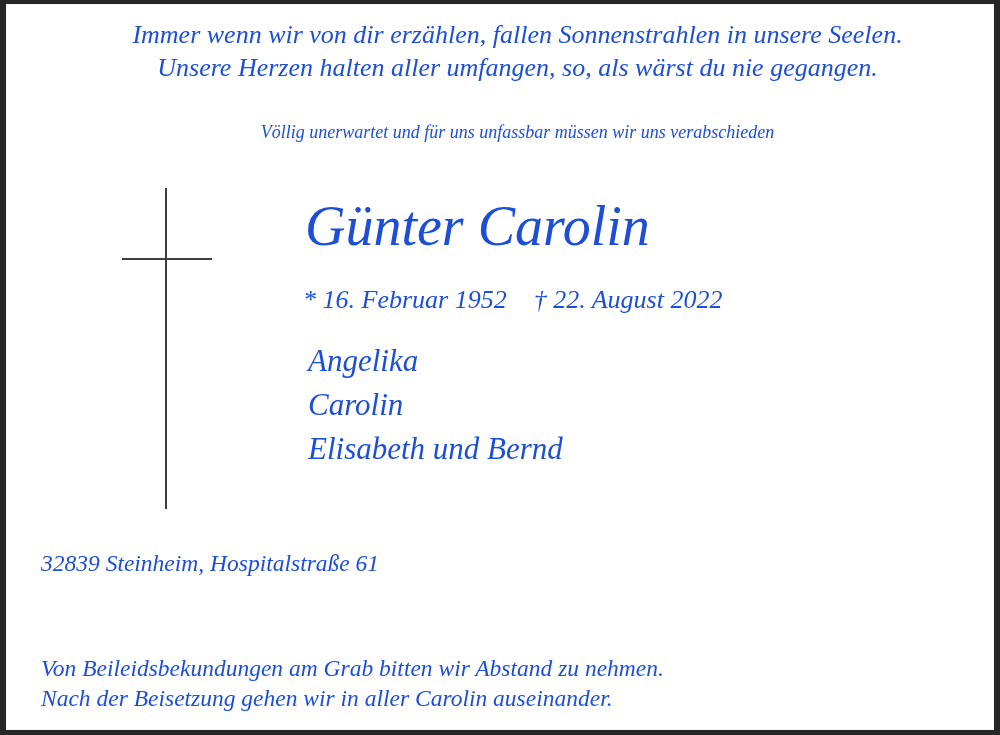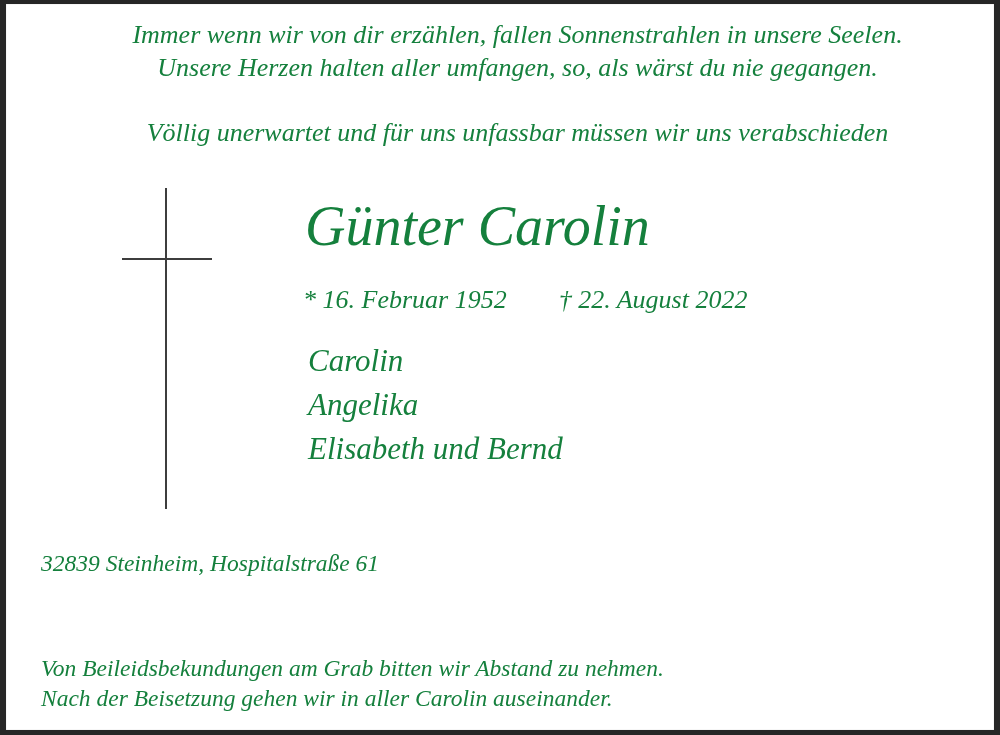--- a/index.html
+++ b/index.html
@@ -9,37 +9,37 @@
     font-family: "Liberation Serif", "DejaVu Serif", serif;
   }
   .page {
     position: relative;
     width: 1000px; height: 735px;
     background: #ffffff;
     border-style: solid;
     border-color: #262626;
     border-width: 4px 6px 5px 6px;
     box-shadow: inset 0 0 1px rgba(0,0,0,0.35);
-    color: #15803d;
+    color: #1d4ed8;
     font-style: italic;
     overflow: hidden;
   }
   .abs { position: absolute; }
   .centered {
     left: 0; width: 988px;
     padding-left: 35px;
     text-align: center;
     white-space: nowrap;
   }
   .quote   { top: 14px;  font-size: 26px; line-height: 33px; }
-  .intro   { top: 112px; font-size: 26px; line-height: 33px; }
+  .intro   { top: 112px; font-size: 18px; line-height: 33px; }
   .name    { top: 191px; left: 299px; font-size: 56px; line-height: 62px;
              font-weight: normal; white-space: nowrap; }
   .dates   { top: 281px; left: 297px; font-size: 26px; line-height: 30px;
-             display: flex; gap: 52px; white-space: nowrap; }
+             display: flex; gap: 27px; white-space: nowrap; }
   .mourners{ top: 335px; left: 302px; font-size: 31px; line-height: 44px; }
   .address { top: 545px; left: 35px; font-size: 23.5px; line-height: 28px; white-space: nowrap; }
   .service { top: 588px; left: 35px; font-size: 23.5px; line-height: 28px; white-space: nowrap; }
   .note1   { top: 650px; left: 35px; font-size: 23.5px; line-height: 28px; white-space: nowrap; }
   .note2   { top: 680px; left: 35px; font-size: 23.5px; line-height: 28px; white-space: nowrap; }
   .cross { position: absolute; left: 0; top: 0; }
   .cross-v {
     position: absolute; left: 159px; top: 184px;
     width: 2px; height: 321px; background: #3d3d3d;
   }
@@ -66,22 +66,22 @@
   </div>
 
   <h1 class="abs name">Günter Carolin</h1>
 
   <div class="abs dates">
     <span>* 16. Februar 1952</span>
     <span>† 22. August 2022</span>
   </div>
 
   <div class="abs mourners">
+    <div>Angelika</div>
     <div>Carolin</div>
-    <div>Angelika</div>
     <div>Elisabeth und Bernd</div>
   </div>
 
   <div class="abs address">32839 Steinheim, Hospitalstraße 61</div>
 
 
   <div class="abs note1">Von Beileidsbekundungen am Grab bitten wir Abstand zu nehmen.</div>
 
   <div class="abs note2">Nach der Beisetzung gehen wir in aller Carolin auseinander.</div>
 

